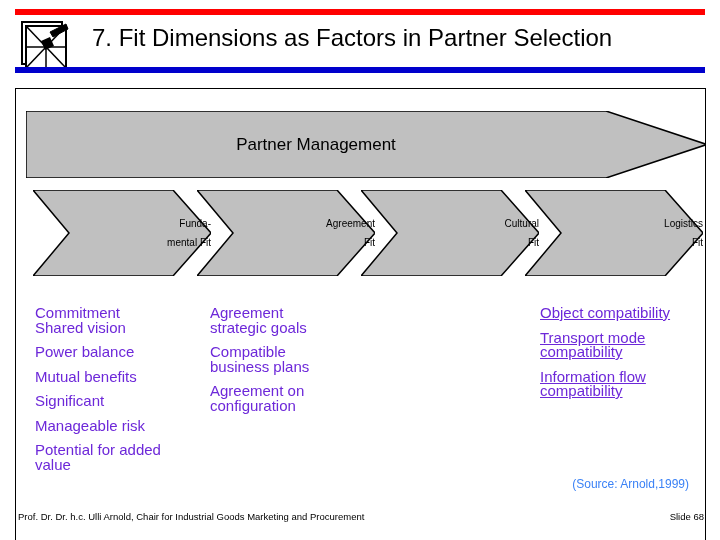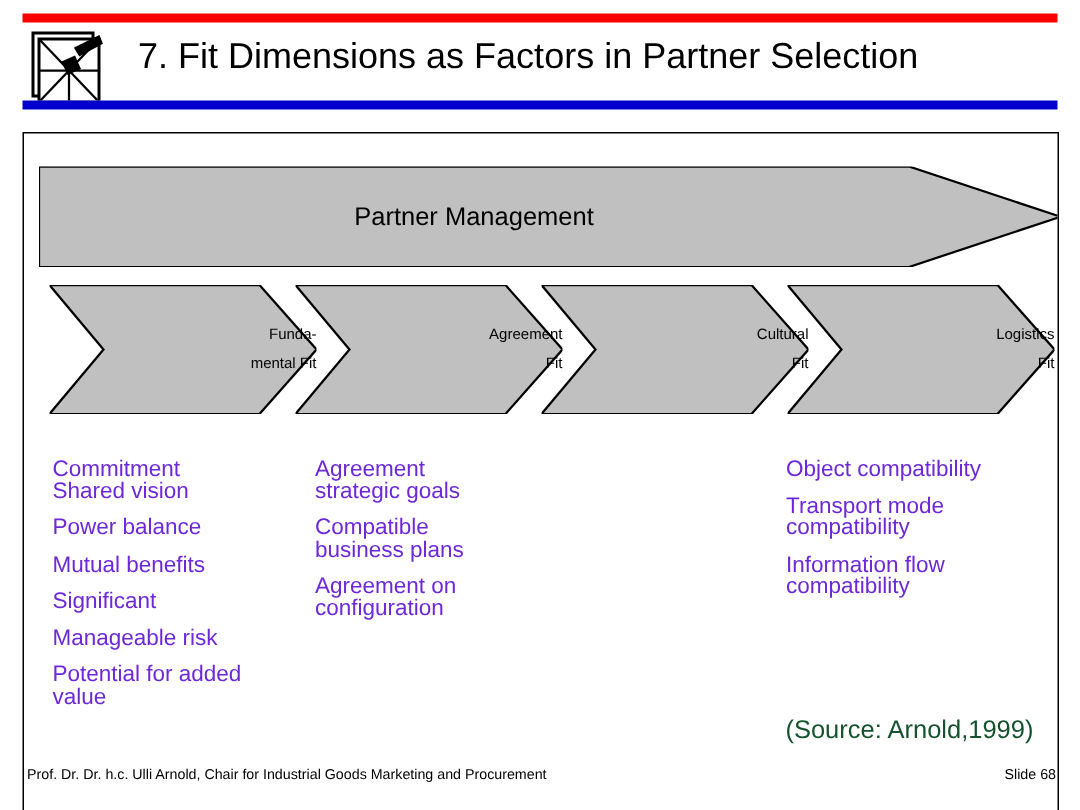--- a/index.html
+++ b/index.html
@@ -103,22 +103,22 @@
   }
   .factor-item {
     margin-bottom: 10px;
     white-space: pre-line;
   }
 
   #source-note {
     position: absolute;
     right: 16px;
     top: 388px;
-    font-size: 17px;
-    color: #14532d;
+    font-size: 12px;
+    color: #3b82f6;
   }
 
   
   #footer-author {
     position: absolute;
     left: 18px; top: 511px;
     font-size: 9.5px;
     color: #000000;
   }
   #footer-slide-number {
@@ -203,21 +203,21 @@
   <div class="factor-column" style="left:194px; width:150px;">
     <div class="factor-item">Agreement
 strategic goals</div>
     <div class="factor-item">Compatible
 business plans</div>
     <div class="factor-item">Agreement on
 configuration</div>
   </div>
 
 
-  <div class="factor-column" style="left:508px; width:165px;">
+  <div class="factor-column" style="left:524px; width:165px;text-decoration:underline;">
     <div class="factor-item">Object compatibility</div>
     <div class="factor-item">Transport mode
 compatibility</div>
     <div class="factor-item">Information flow
 compatibility</div>
   </div>
 
   <div id="source-note">(Source: Arnold,1999)</div>
 
 </div>

